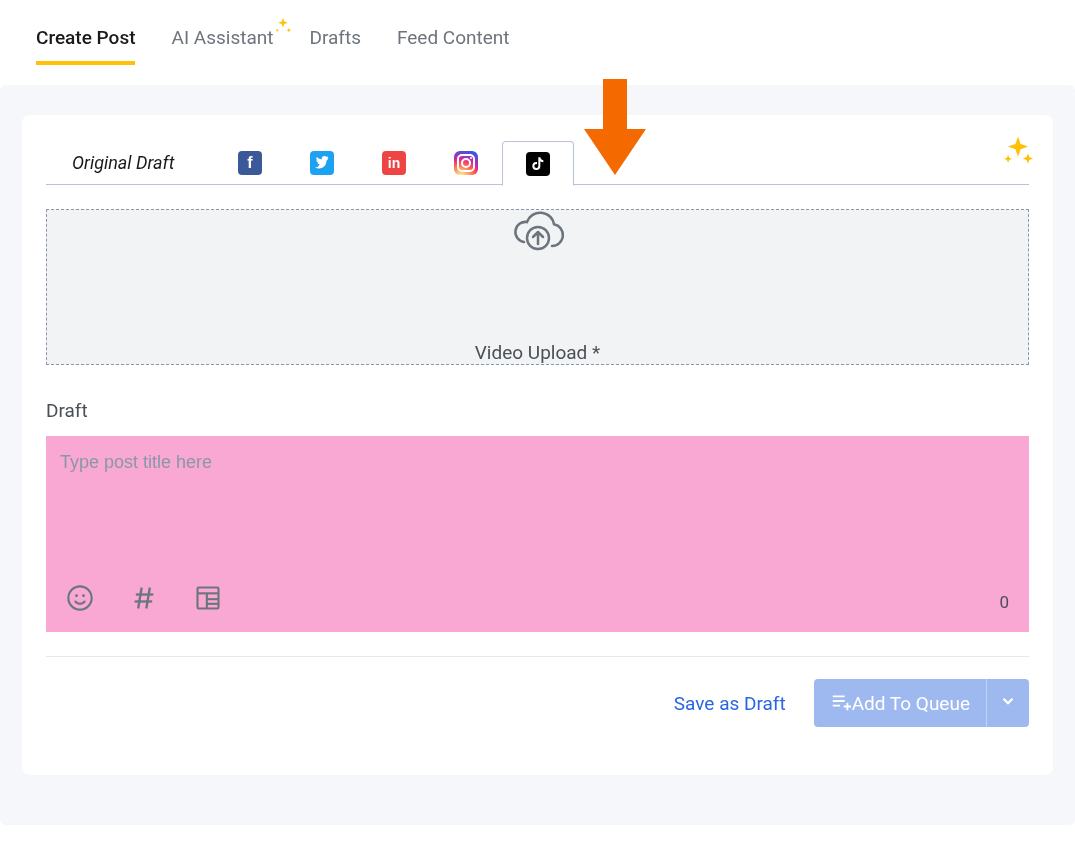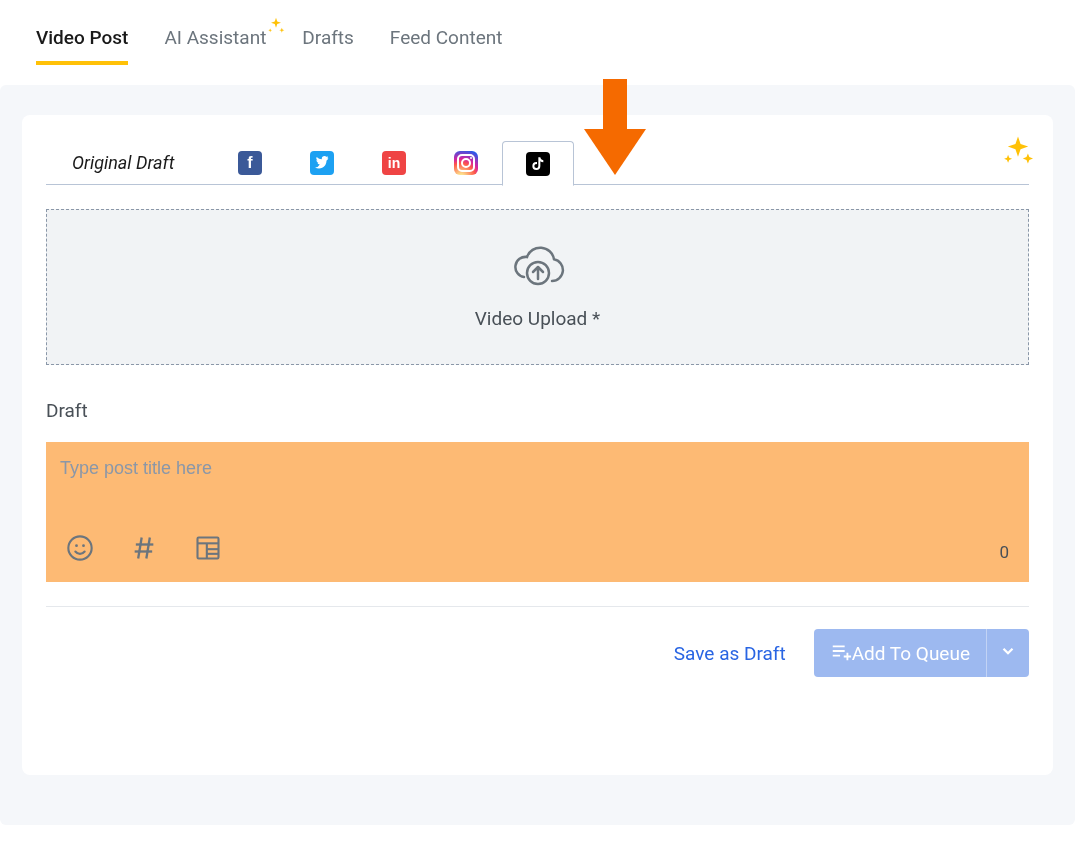--- a/index.html
+++ b/index.html
@@ -94,30 +94,30 @@
       top: -6px;
     }
     .upload-box {
       margin-top: 24px;
       border: 1.5px dashed #8a97a8;
       background: #f1f3f5;
       height: 156px;
       display: flex;
       flex-direction: column;
       align-items: center;
-      justify-content: center;
+      justify-content: space-between;
       gap: 14px;
       cursor: pointer;
     }
     .upload-text { font-size: 19px; color: #495057; }
     .field-label { font-size: 19px; color: #495057; margin-top: 34px; }
     .title-editor {
-      margin-top: 20px;
-      background: #fdba74;
-      height: 140px;
+      margin-top: 14px;
+      background: #f9a8d4;
+      height: 196px;
       position: relative;
       padding: 16px 14px;
     }
     .title-input {
       width: 100%;
       border: none;
       background: transparent;
       font-size: 18px;
       color: #495057;
       outline: none;
@@ -187,21 +187,21 @@
     .icon-tw { background:#1da1f2; }
     .icon-li { background:#ef4444; font-size:14px; }
     .icon-tt { background:#000; }
     .icon-ig { background: radial-gradient(circle at 30% 110%, #fdf497 0%, #fdf497 5%, #fd5949 45%, #d6249f 60%, #285AEB 90%); border-radius:6px; }
   </style>
 </head>
 <body>
 
 <div class="top-tabs">
   <div class="top-tab active">
-    <span>Video Post</span>
+    <span>Create Post</span>
   </div>
   <div class="top-tab">
     <span>AI Assistant</span>
     <span class="sparkle-small">
       <svg width="20" height="20" viewBox="0 0 24 24" fill="#ffc107">
           <path d="M12 2l1.5 4.5L18 8l-4.5 1.5L12 14l-1.5-4.5L6 8l4.5-1.5z"></path>
           <path d="M19 14l.8 2.2L22 17l-2.2.8L19 20l-.8-2.2L16 17l2.2-.8z"></path>
           <path d="M5 15l.6 1.6L7.2 17.2 5.6 17.8 5 19.4l-.6-1.6L2.8 17.2l1.6-.6z"></path>
         </svg>
     </span>

